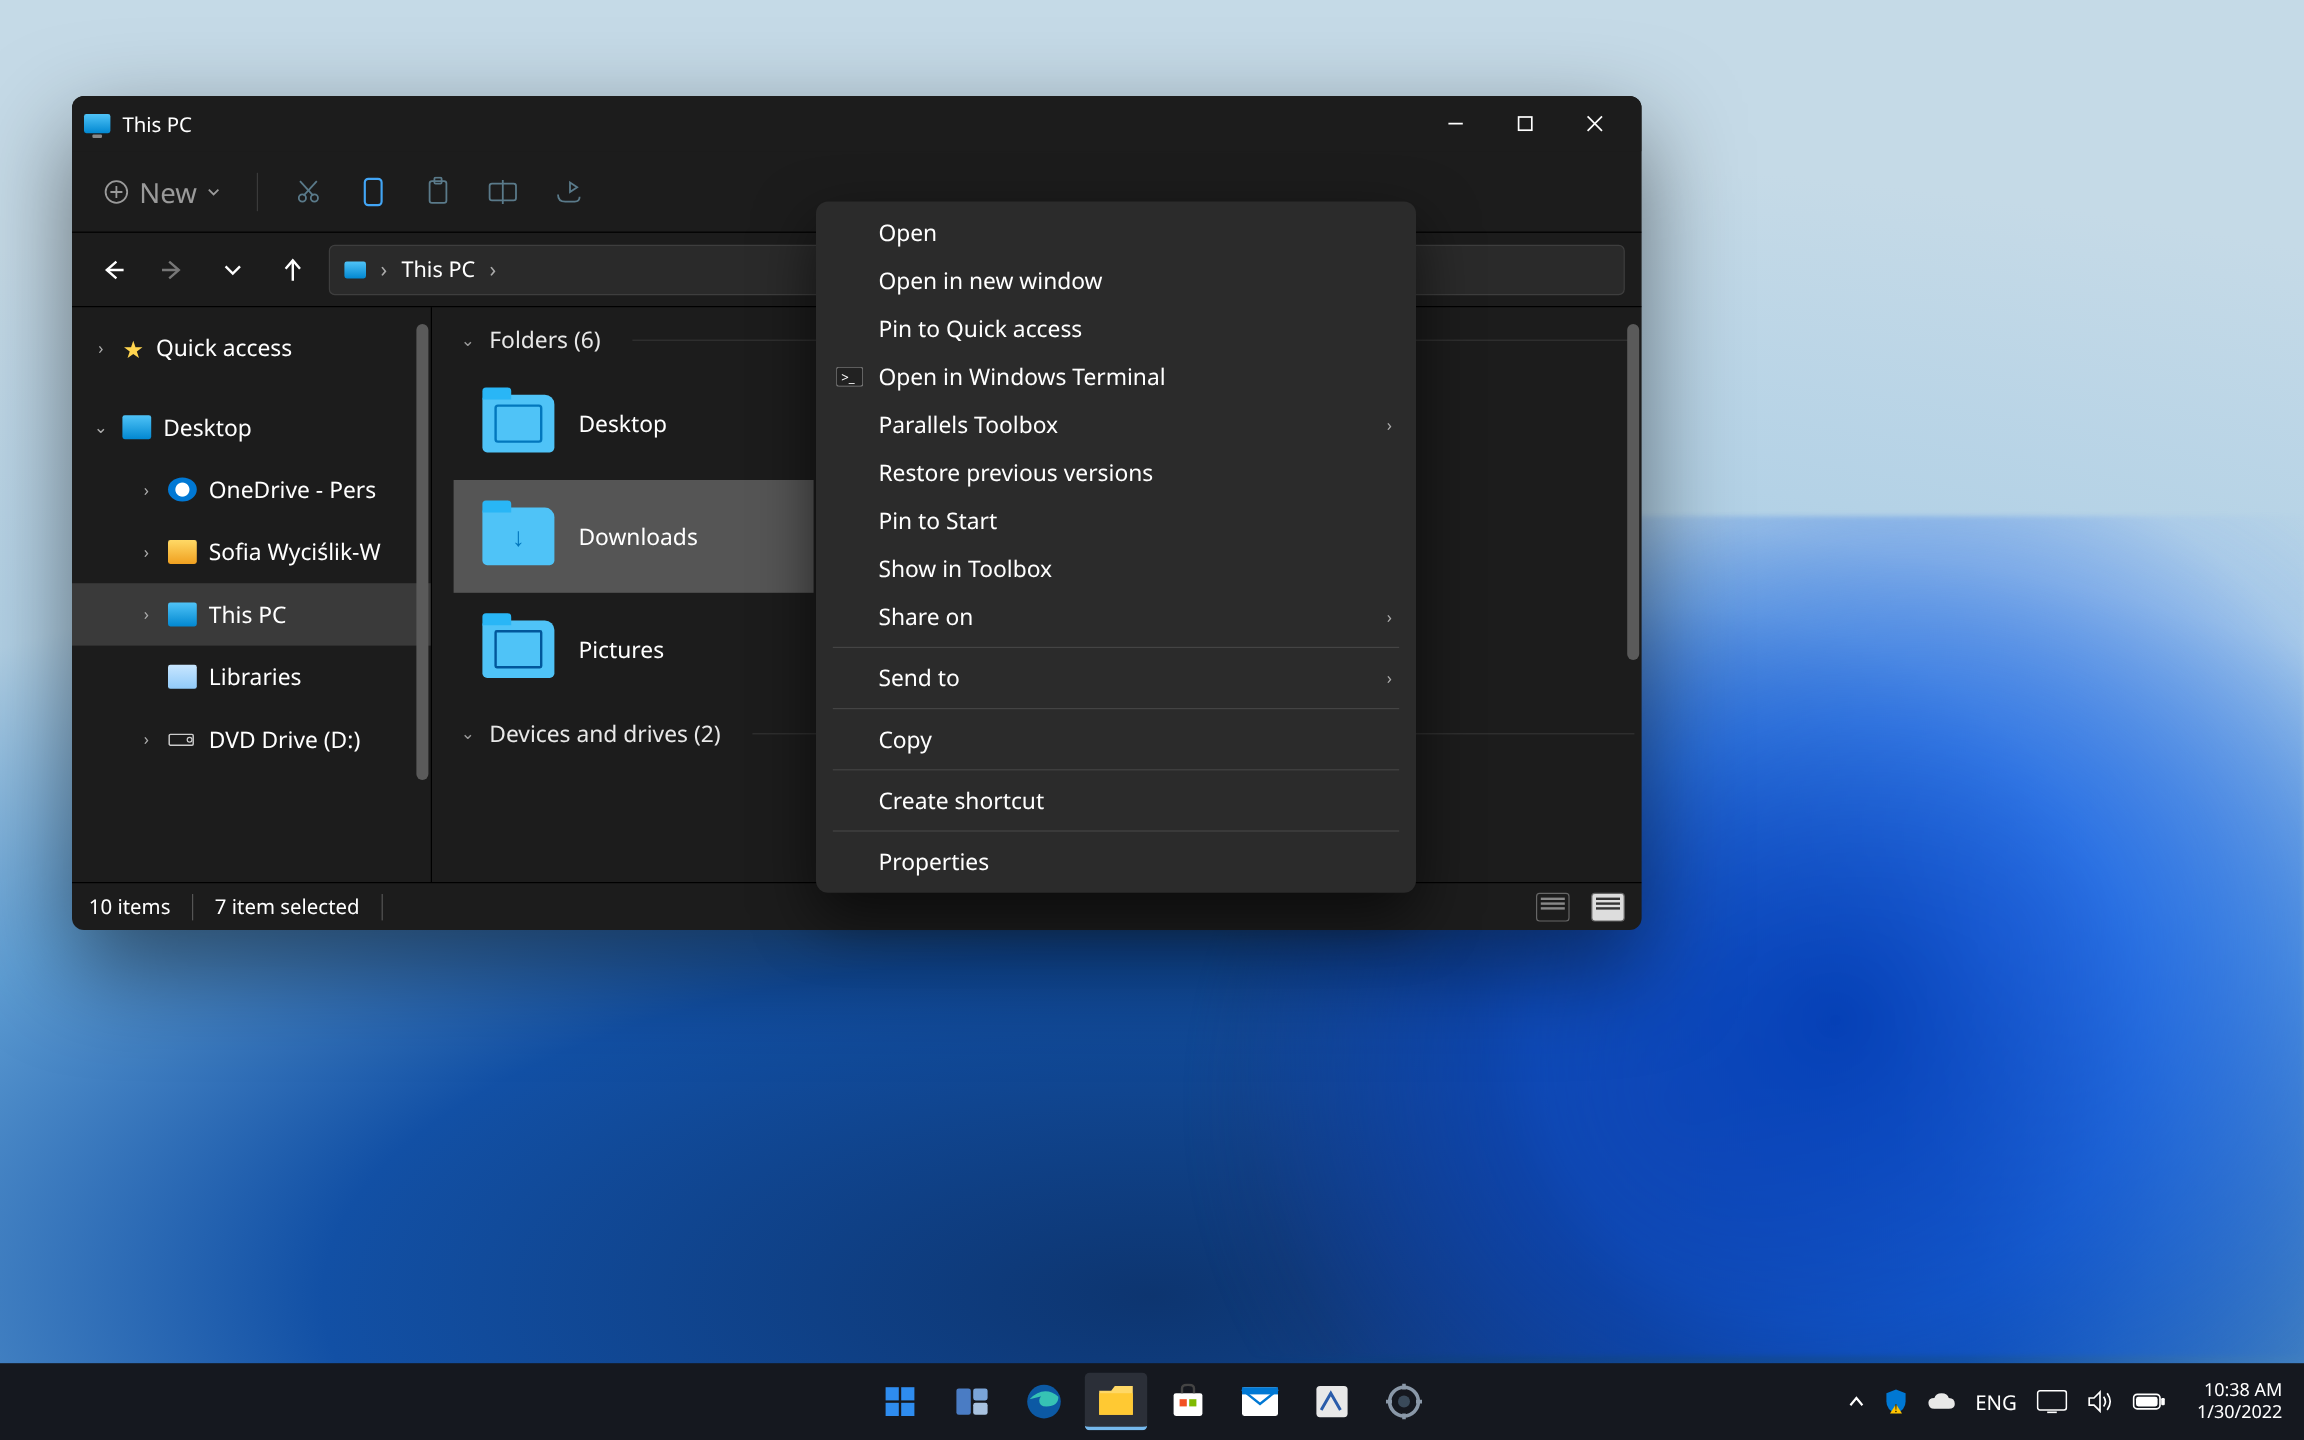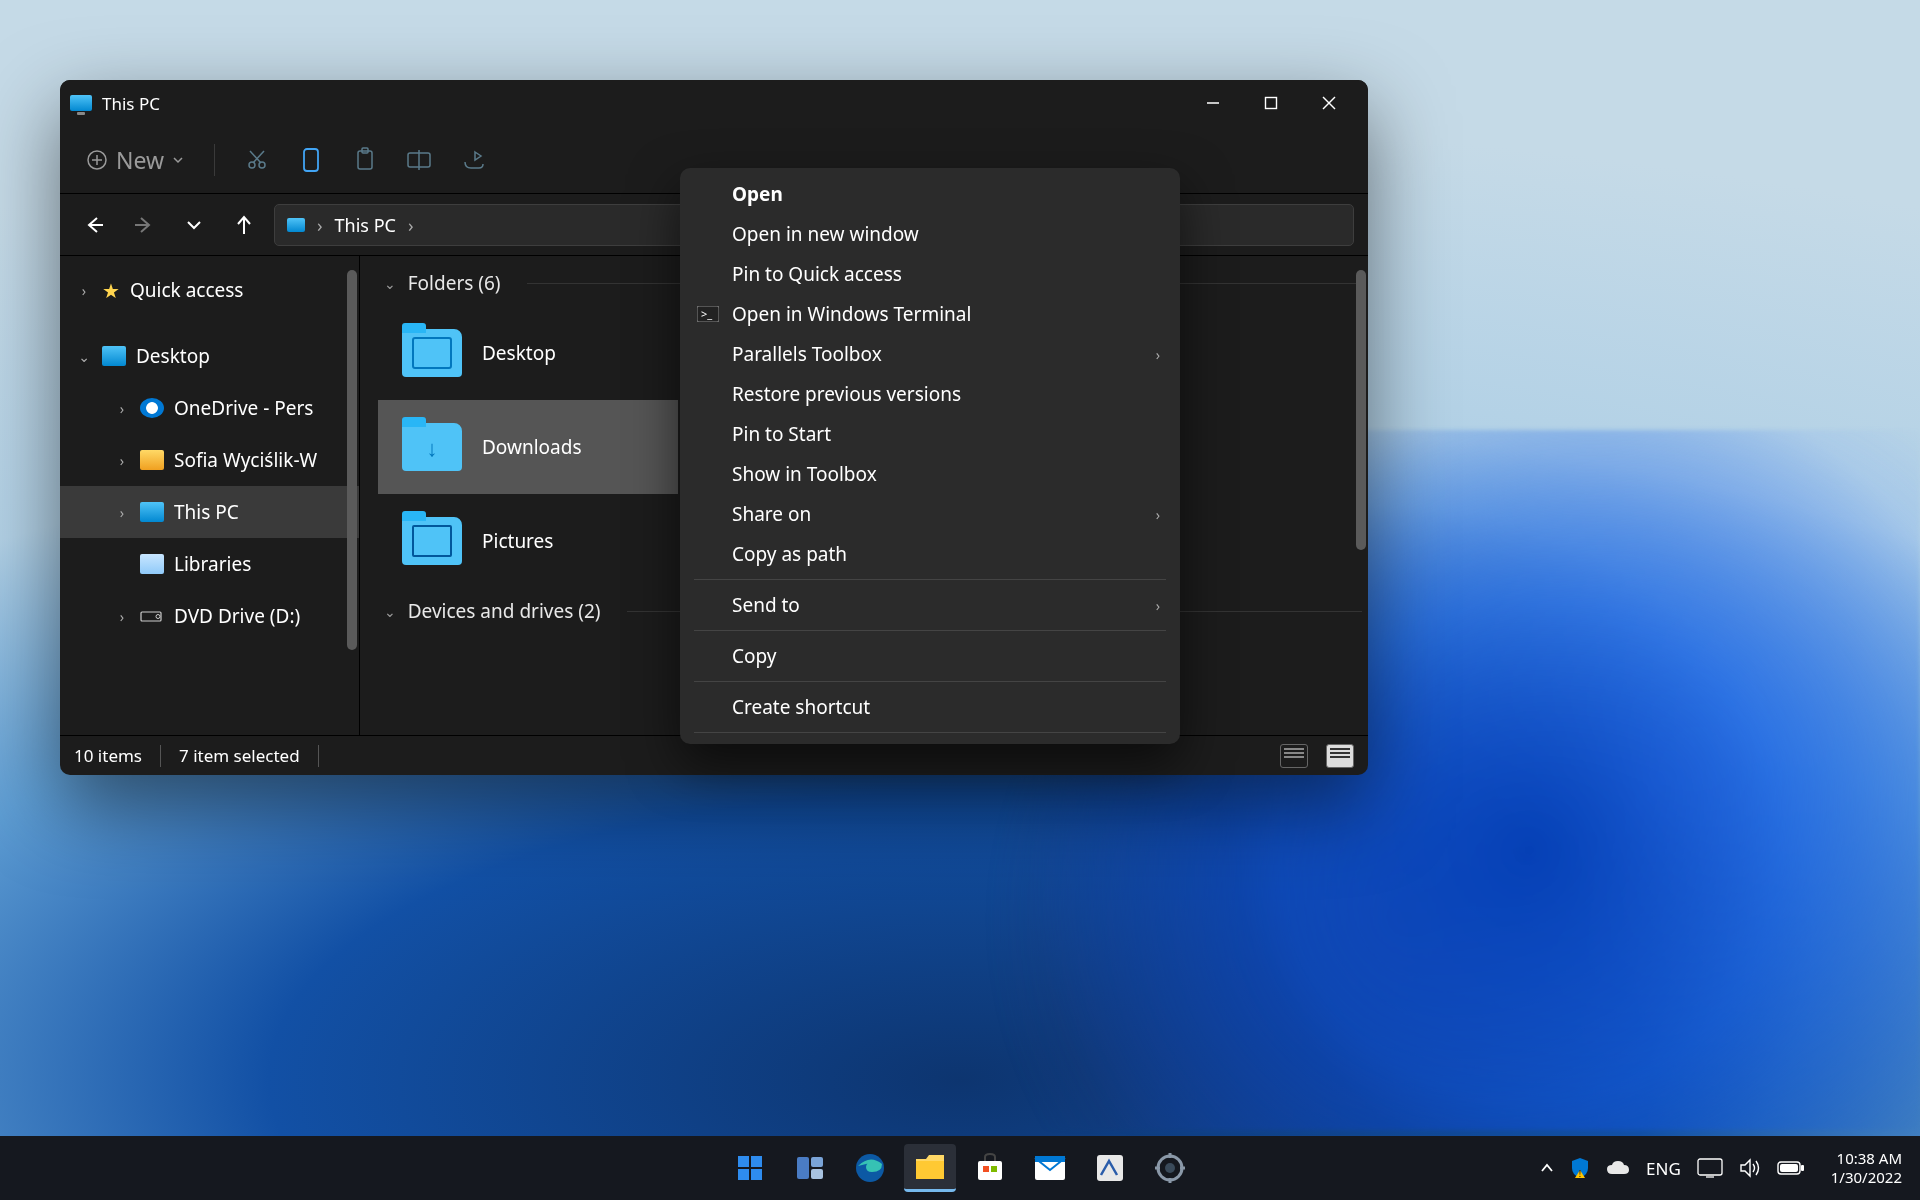--- a/index.html
+++ b/index.html
@@ -158,21 +158,21 @@
   padding: 6px;
   z-index: 100;
   color: #fff;
 }
 .ctx-item {
   height: 40px; display:flex; align-items:center;
   padding: 0 18px 0 46px; font-size: 19px;
   border-radius: 5px;
   position:relative;
 }
-.ctx-item.bold { font-weight:700;}
+.ctx-item.bold { font-weight:400;}
 .ctx-icon { position:absolute; left:10px; width:24px; height:20px; display:flex;align-items:center;justify-content:center;}
 .ctx-sub { position:absolute; right:14px; color:#aaa; font-size:14px;}
 .ctx-divider { height:1px; background:#444; margin:5px 8px;}
 
 
 .taskbar {
   position:absolute; bottom:0; left:0; right:0;
   height: 64px; background: #15181f;
   display:flex; align-items:center; justify-content:center;
   z-index: 50;
@@ -430,37 +430,37 @@
     <div class="ctx-item">
         <span>Pin to Start</span>
       </div>
     <div class="ctx-item">
         <span>Show in Toolbox</span>
       </div>
     <div class="ctx-item">
         <span>Share on</span>
         <span class="ctx-sub">›</span>
       </div>
-    <div class="ctx-item">
-        <span>Copy as path</span>
-      </div>
     <div class="ctx-divider"></div>
     <div class="ctx-item">
         <span>Send to</span>
         <span class="ctx-sub">›</span>
       </div>
     <div class="ctx-divider"></div>
     <div class="ctx-item">
         <span>Copy</span>
       </div>
     <div class="ctx-divider"></div>
     <div class="ctx-item">
         <span>Create shortcut</span>
       </div>
     <div class="ctx-divider"></div>
+    <div class="ctx-item">
+        <span>Properties</span>
+      </div>
   </div>
 
   <div class="taskbar">
     <div class="tb-center">
       <div class="tb-icon">
         <svg width="28" height="28">
             <rect x="2" y="2" width="11" height="11" fill="#2e8cef"></rect>
             <rect x="15" y="2" width="11" height="11" fill="#2e8cef"></rect>
             <rect x="2" y="15" width="11" height="11" fill="#2e8cef"></rect>
             <rect x="15" y="15" width="11" height="11" fill="#2e8cef"></rect>

